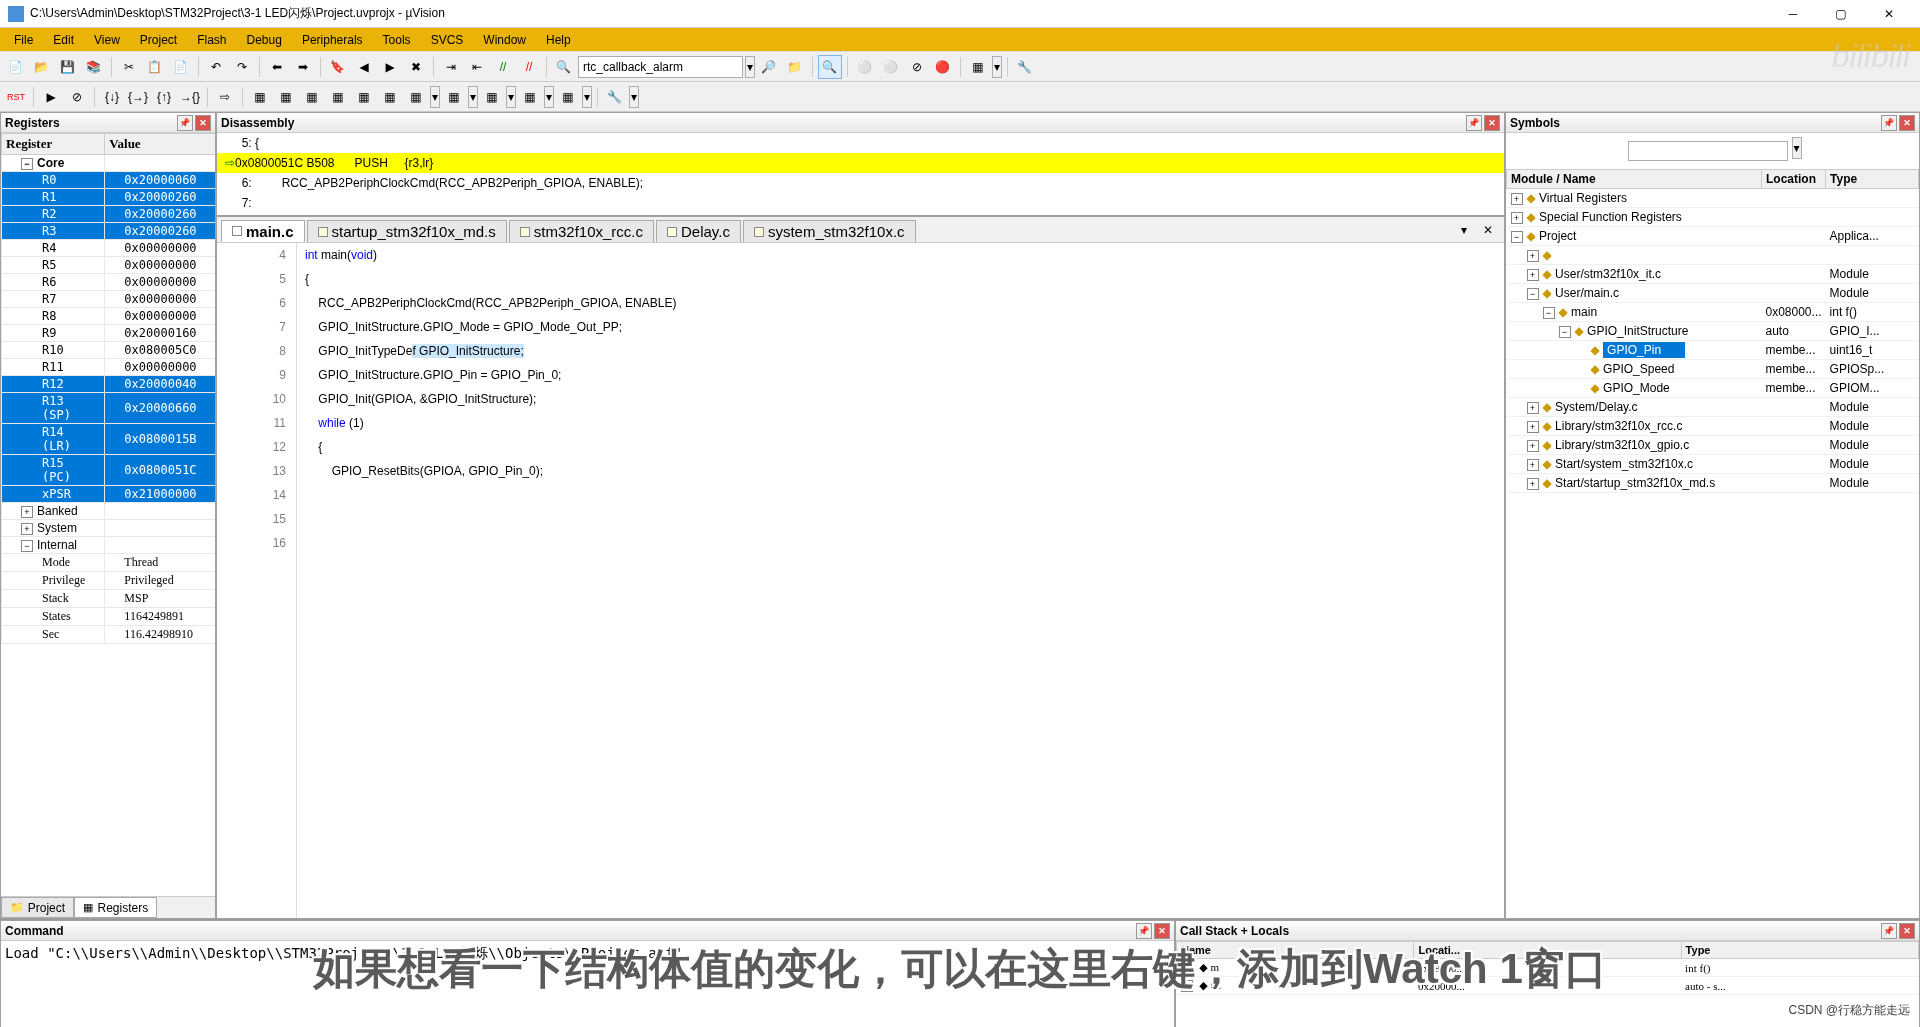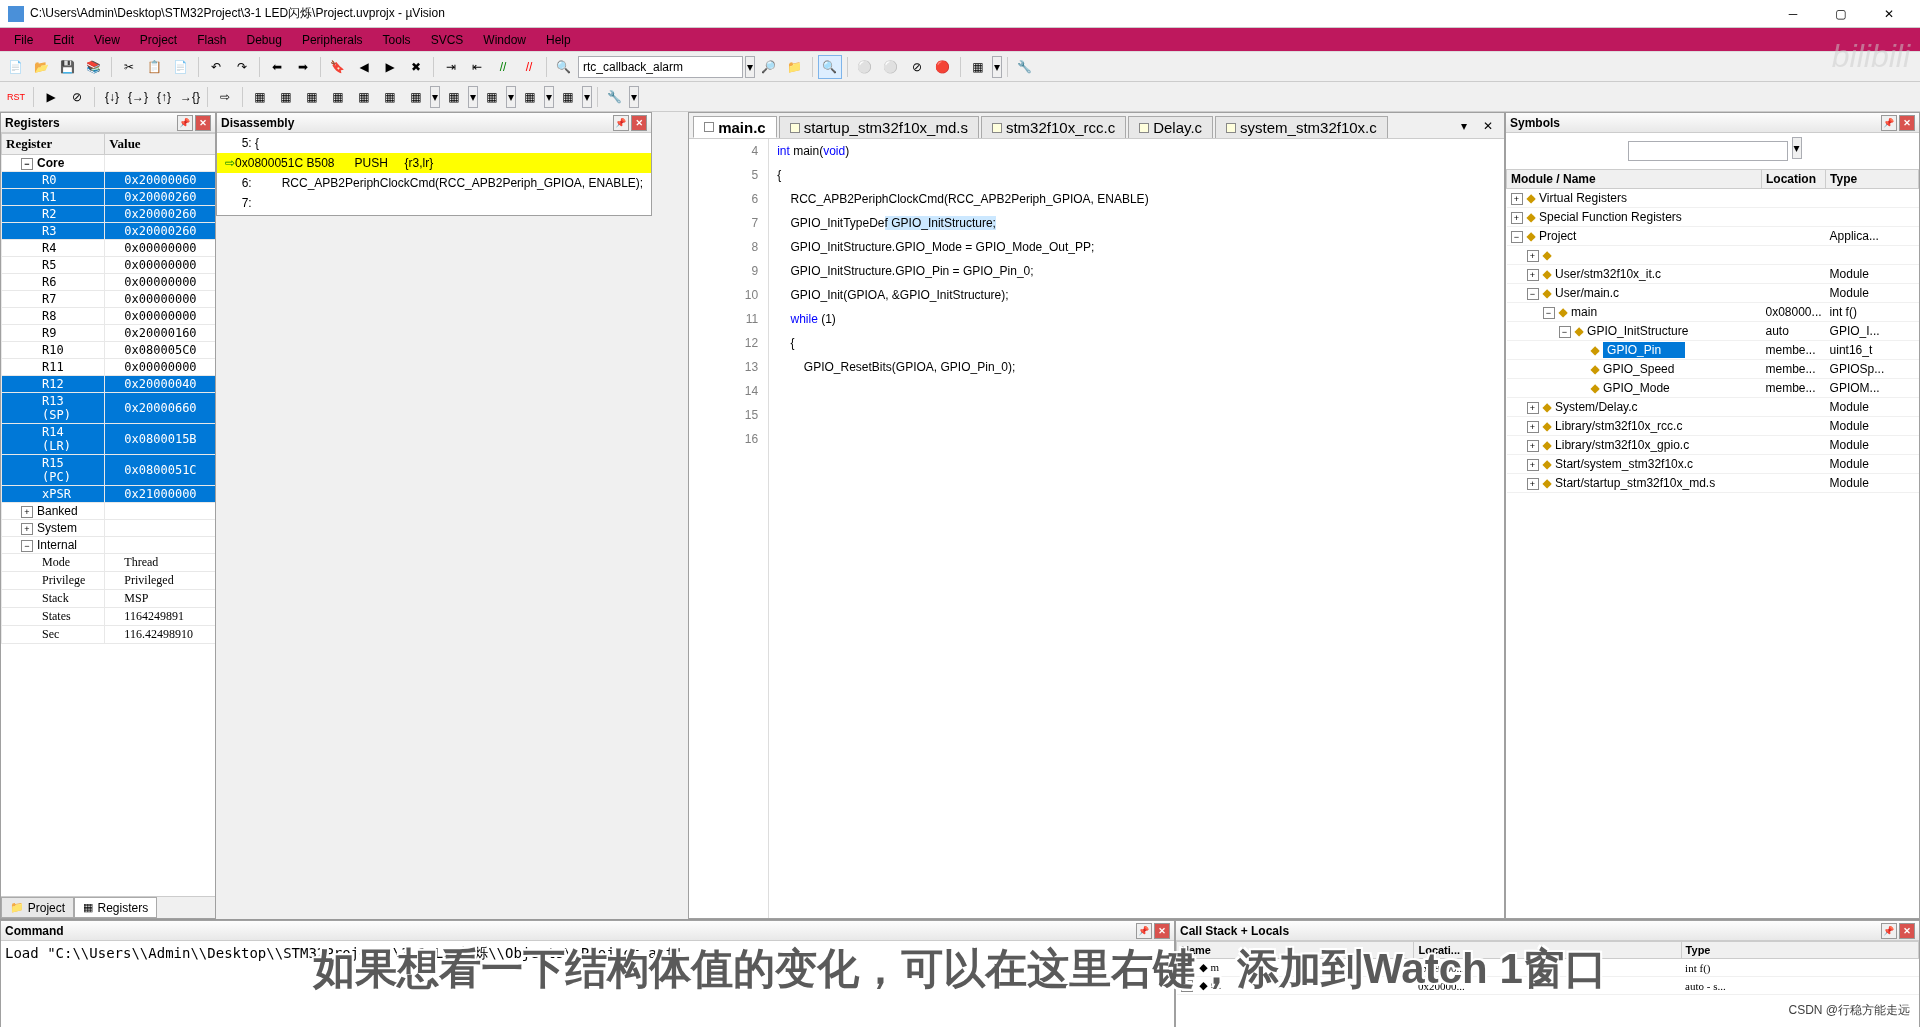--- a/index.html
+++ b/index.html
@@ -2,41 +2,41 @@
 <html><head>
 <meta charset="utf-8">
 <style>
 * { margin: 0; padding: 0; box-sizing: border-box; font-family: 'Segoe UI', Tahoma, sans-serif; font-size: 12px; }
 body { background: #f0f0f0; width: 1920px; height: 1027px; overflow: hidden; position: relative; }
 .title-bar { height: 28px; background: #fff; border-bottom: 1px solid #ccc; display: flex; align-items: center; padding: 0 8px; }
 .title-bar .icon { width: 16px; height: 16px; background: #4a90d9; margin-right: 6px; }
 .title-bar .title { flex: 1; font-size: 12px; }
 .window-controls { display: flex; gap: 2px; }
 .window-btn { width: 46px; height: 28px; display: flex; align-items: center; justify-content: center; cursor: pointer; }
-.menu-bar { height: 24px; background: #be185d; display: flex; align-items: center; padding: 0 4px; border-bottom: 1px solid #ddd; }
+.menu-bar { height: 24px; background: #eab308; display: flex; align-items: center; padding: 0 4px; border-bottom: 1px solid #ddd; }
 .menu-item { padding: 2px 10px; cursor: pointer; }
 .toolbar { height: 30px; background: #f0f0f0; border-bottom: 1px solid #ccc; display: flex; align-items: center; padding: 0 4px; gap: 2px; }
 .toolbar-btn { width: 24px; height: 24px; display: flex; align-items: center; justify-content: center; cursor: pointer; border: 1px solid transparent; }
 .toolbar-sep { width: 1px; height: 20px; background: #ccc; margin: 0 3px; }
 .toolbar-combo { height: 22px; border: 1px solid #abadb3; padding: 0 4px; background: #fff; min-width: 140px; }
 .toolbar-dropdown { width: 10px; height: 22px; background: #f0f0f0; border: 1px solid #abadb3; display: inline-flex; align-items: center; justify-content: center; }
 .main-area { display: flex; height: calc(100% - 220px); }
 .panel { background: #fff; border: 1px solid #a0a0a0; display: flex; flex-direction: column; }
 .panel-header { height: 20px; background: linear-gradient(#fdfdfd, #e8e8e8); border-bottom: 1px solid #ccc; display: flex; align-items: center; padding: 0 4px; font-weight: bold; font-size: 11px; }
 .panel-header .title { flex: 1; }
 .panel-header-btn { width: 16px; height: 16px; border: 1px solid #999; background: #f0f0f0; margin-left: 2px; display: flex; align-items: center; justify-content: center; font-size: 9px; cursor: pointer; }
 .panel-header-btn.close { background: #d9534f; color: #fff; }
 .registers-panel { width: 216px; }
 .reg-table { width: 100%; border-collapse: collapse; }
 .reg-table th { background: #f0f0f0; border: 1px solid #ccc; padding: 2px 4px; text-align: left; font-weight: bold; font-family: 'Times New Roman', serif; font-size: 13px; }
 .reg-table td { border: 1px solid #e8e8e8; padding: 1px 19px; font-family: Consolas, monospace; font-size: 12px; }
 .reg-row-bold td:first-child { font-weight: bold; }
 .reg-row-selected { background: #0078d7; color: #fff; }
 .tree-toggle { width: 12px; height: 12px; border: 1px solid #888; display: inline-flex; align-items: center; justify-content: center; font-size: 9px; margin-right: 4px; background: #fff; color: #000; cursor: pointer; }
-.center-col { flex: 1; display: flex; flex-direction: row; gap: 36px; }
+.center-col { flex: 1; display: flex; flex-direction: column; }
 .disassembly-panel { height: 104px; }
 .disasm-content { flex: 1; font-family: Consolas, monospace; font-size: 15px; background: #fff; overflow: hidden; position: relative; }
 .disasm-line { white-space: pre; padding: 0 8px; line-height: 20px; }
 .disasm-line.current { background: #ffff00; }
 .disasm-arrow { color: #008000; }
 .editor-panel { flex: 1; }
 .tab-bar { height: 26px; background: #f0f0f0; border-bottom: 1px solid #ccc; display: flex; align-items: flex-end; padding: 0 4px; }
 .editor-tab { height: 22px; padding: 2px 10px; background: #e8e8e8; border: 1px solid #aaa; border-bottom: none; margin-right: 2px; display: flex; align-items: center; gap: 4px; cursor: pointer; font-size: 15px; }
 .editor-tab.active { background: #fff; border-bottom: 1px solid #fff; margin-bottom: -1px; font-weight: bold; }
 .editor-content { flex: 1; display: flex; background: #fff; font-family: Consolas, monospace; font-size: 18px; overflow: hidden; }
@@ -349,22 +349,22 @@
             <div class="gutter-line">13</div>
             <div class="gutter-line">14</div>
             <div class="gutter-line">15</div>
             <div class="gutter-line">16</div>
           </div>
         <div class="code-area" id="code-area">
             <div class="code-line"><span class="kw">int</span> main(<span class="kw">void</span>)</div>
             <div class="code-line">{</div>
             <div class="code-line">    RCC_APB2PeriphClockCmd(RCC_APB2Periph_GPIOA, ENABLE)</div>
             <div class="code-line"></div>
+            <div class="code-line">    GPIO_InitStructure.GPIO_Mode = GPIO_Mode_Out_PP;</div>
             <div class="code-line">    GPIO_InitTypeDe<span class="hl">f GPIO_InitStructure;</span></div>
-            <div class="code-line">    GPIO_InitStructure.GPIO_Mode = GPIO_Mode_Out_PP;</div>
             <div class="code-line">    GPIO_InitStructure.GPIO_Pin = GPIO_Pin_0;</div>
             <div class="code-line">    GPIO_Init(GPIOA, &amp;GPIO_InitStructure);</div>
             <div class="code-line"></div>
             <div class="code-line">    <span class="kw">while</span> (1)</div>
             <div class="code-line">    {</div>
             <div class="code-line">        GPIO_ResetBits(GPIOA, GPIO_Pin_0);</div>
           </div>
       </div>
     </div>
   </div>

